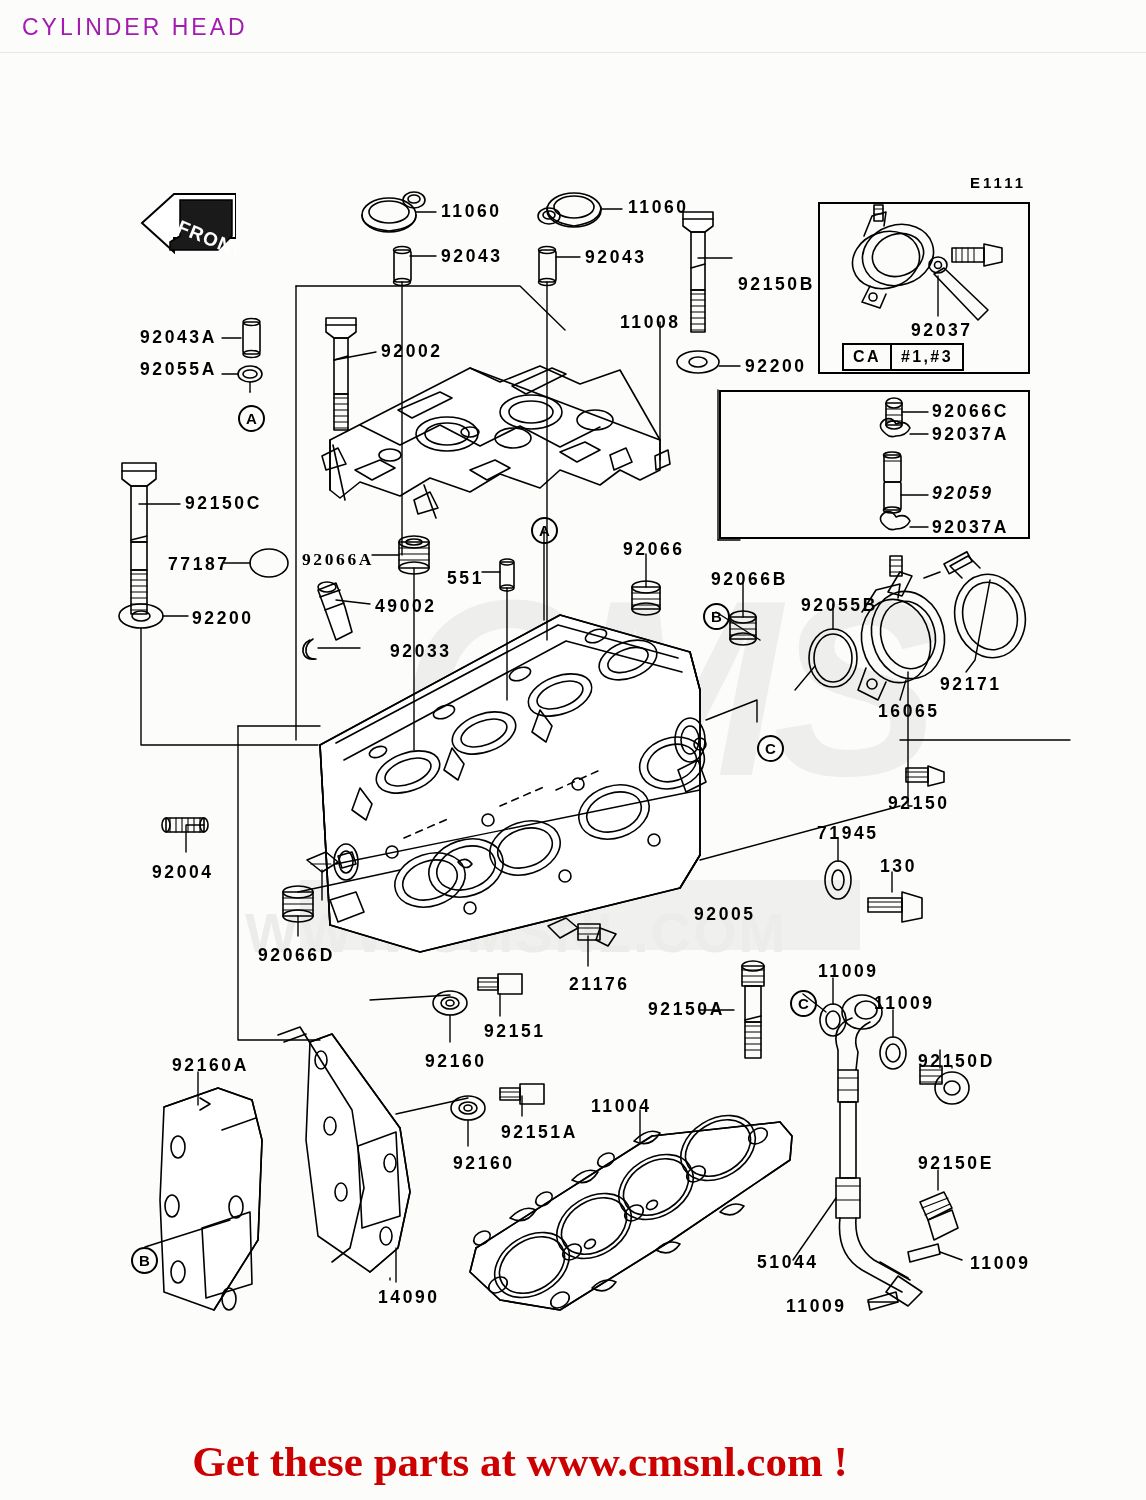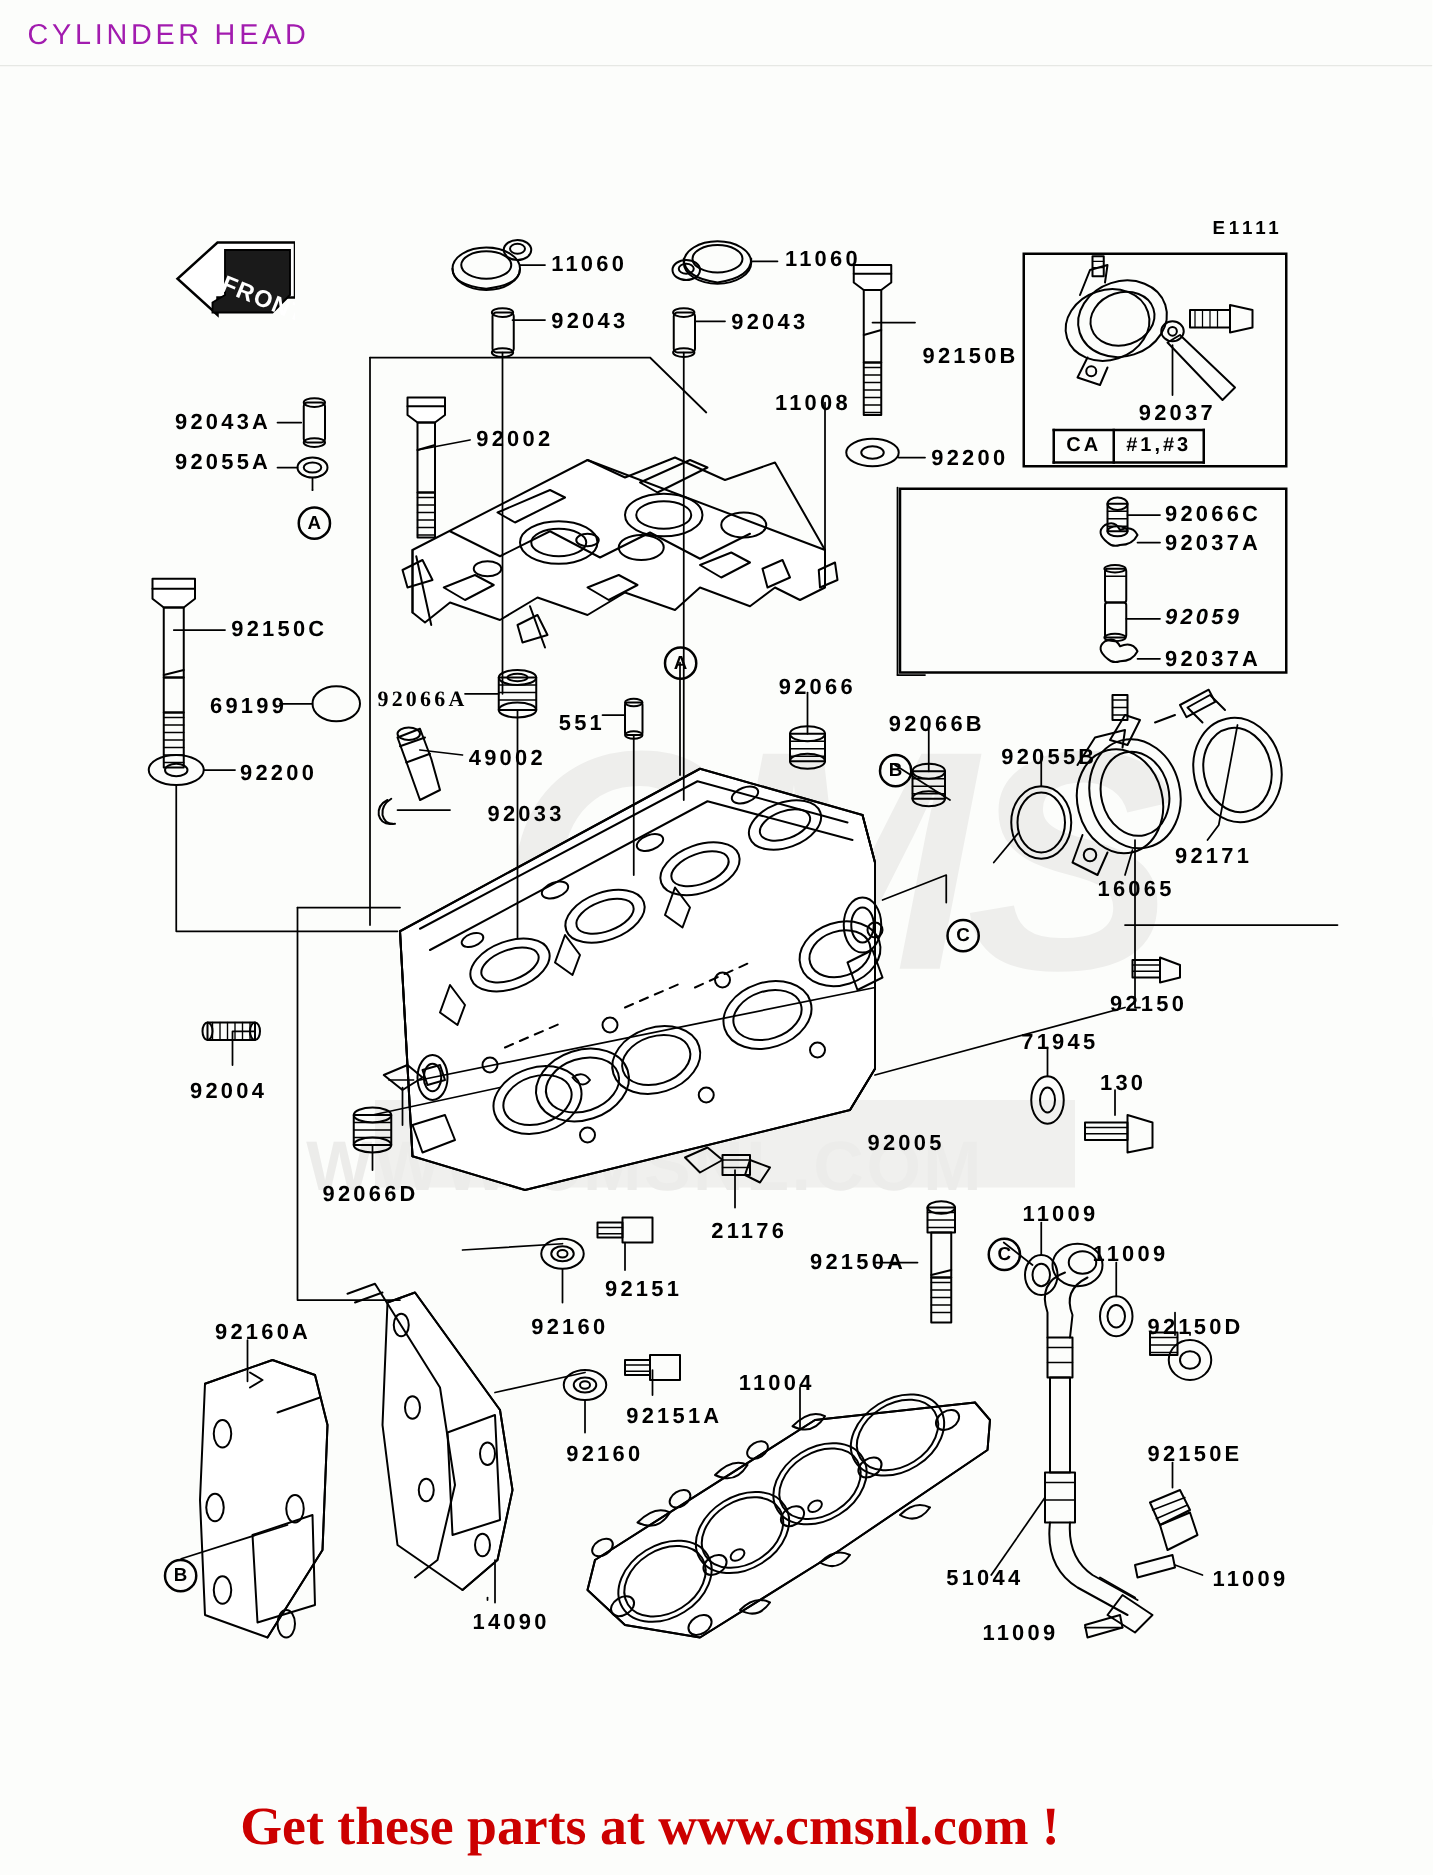--- a/index.html
+++ b/index.html
@@ -760,21 +760,21 @@
       <div class="plabel" style="left: 441px; top: 248px;">92043</div>
       <div class="plabel" style="left: 628px; top: 199px;">11060</div>
       <div class="plabel" style="left: 585px; top: 249px;">92043</div>
       <div class="plabel" style="left: 738px; top: 276px;">92150B</div>
       <div class="plabel" style="left: 620px; top: 314px;">11008</div>
       <div class="plabel" style="left: 745px; top: 358px;">92200</div>
       <div class="plabel" style="left: 140px; top: 329px;">92043A</div>
       <div class="plabel" style="left: 140px; top: 361px;">92055A</div>
       <div class="plabel" style="left: 381px; top: 343px;">92002</div>
       <div class="plabel" style="left: 185px; top: 495px;">92150C</div>
-      <div class="plabel" style="left: 168px; top: 556px;">69199</div>
+      <div class="plabel" style="left: 168px; top: 556px;">77187</div>
       <div class="plabel" style="left: 192px; top: 610px;">92200</div>
       <div class="plabel" style="left: 302px; top: 551px; font-family: Liberation Serif, serif;">92066A</div>
       <div class="plabel" style="left: 375px; top: 598px;">49002</div>
       <div class="plabel" style="left: 390px; top: 643px;">92033</div>
       <div class="plabel" style="left: 447px; top: 570px;">551</div>
       <div class="plabel" style="left: 623px; top: 541px;">92066</div>
       <div class="plabel" style="left: 711px; top: 571px;">92066B</div>
       <div class="plabel" style="left: 801px; top: 597px;">92055B</div>
       <div class="plabel" style="left: 940px; top: 676px;">92171</div>
       <div class="plabel" style="left: 878px; top: 703px;">16065</div>

